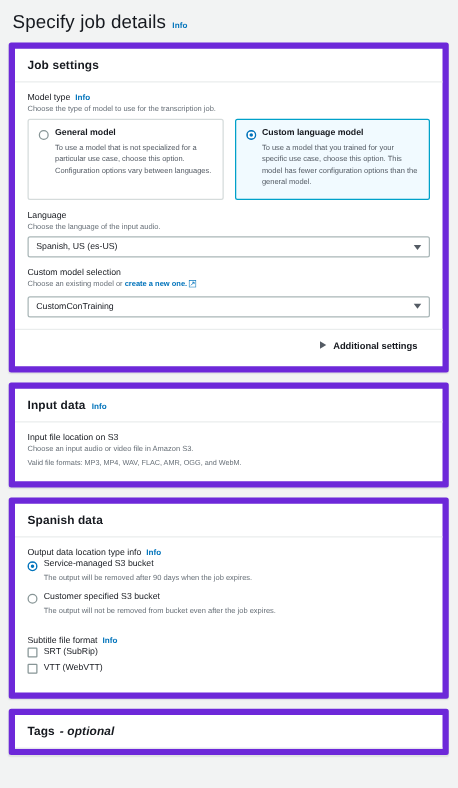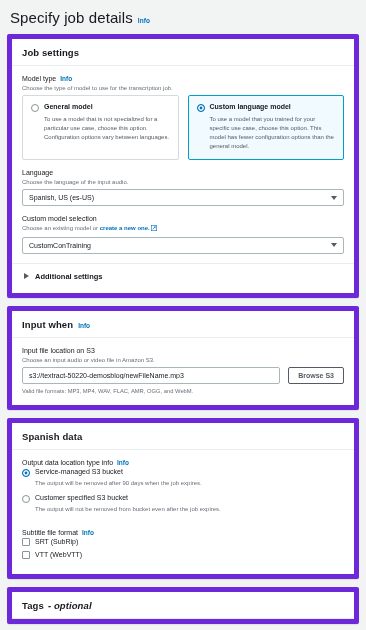--- a/index.html
+++ b/index.html
@@ -166,20 +166,21 @@
   }
 
   .divider { border-top: 1px solid #eaeded; margin: 9px -10px 0 -10px; }
 
   .expandable {
     display: flex;
     align-items: center;
     gap: 6px;
     padding: 8px 10px 2px 2px;
     cursor: pointer;
+    justify-content: flex-end;
   }
   .expandable .tri {
     width: 0; height: 0;
     border-top: 3.5px solid transparent;
     border-bottom: 3.5px solid transparent;
     border-left: 5px solid #545b64;
   }
   .expandable .exp-label {
     font-size: 7.5px;
     font-weight: 700;
@@ -298,33 +299,29 @@
       <div class="expandable">
         <span class="tri"></span>
         <span class="exp-label">Additional settings</span>
       </div>
 
     </div>
   </div>
 
   <div class="card">
     <div class="card-head">
-      <h2>Input when</h2>
+      <h2>Input data</h2>
       <a class="info-link">Info</a>
     </div>
     <div class="card-body">
       <div class="field">
         <div class="label">
           <span>Input file location on S3</span>
         </div>
         <div class="hint">Choose an input audio or video file in Amazon S3.</div>
-        <div class="input-row">
-          <input class="text-input" type="text" value="s3://textract-50220-demosblog/newFileName.mp3" style="">
-          <button class="btn">Browse S3</button>
-        </div>
         <div class="hint-after">Valid file formats: MP3, MP4, WAV, FLAC, AMR, OGG, and WebM.</div>
       </div>
     </div>
   </div>
 
   <div class="card">
     <div class="card-head">
       <h2>Spanish data</h2>
     </div>
     <div class="card-body">

